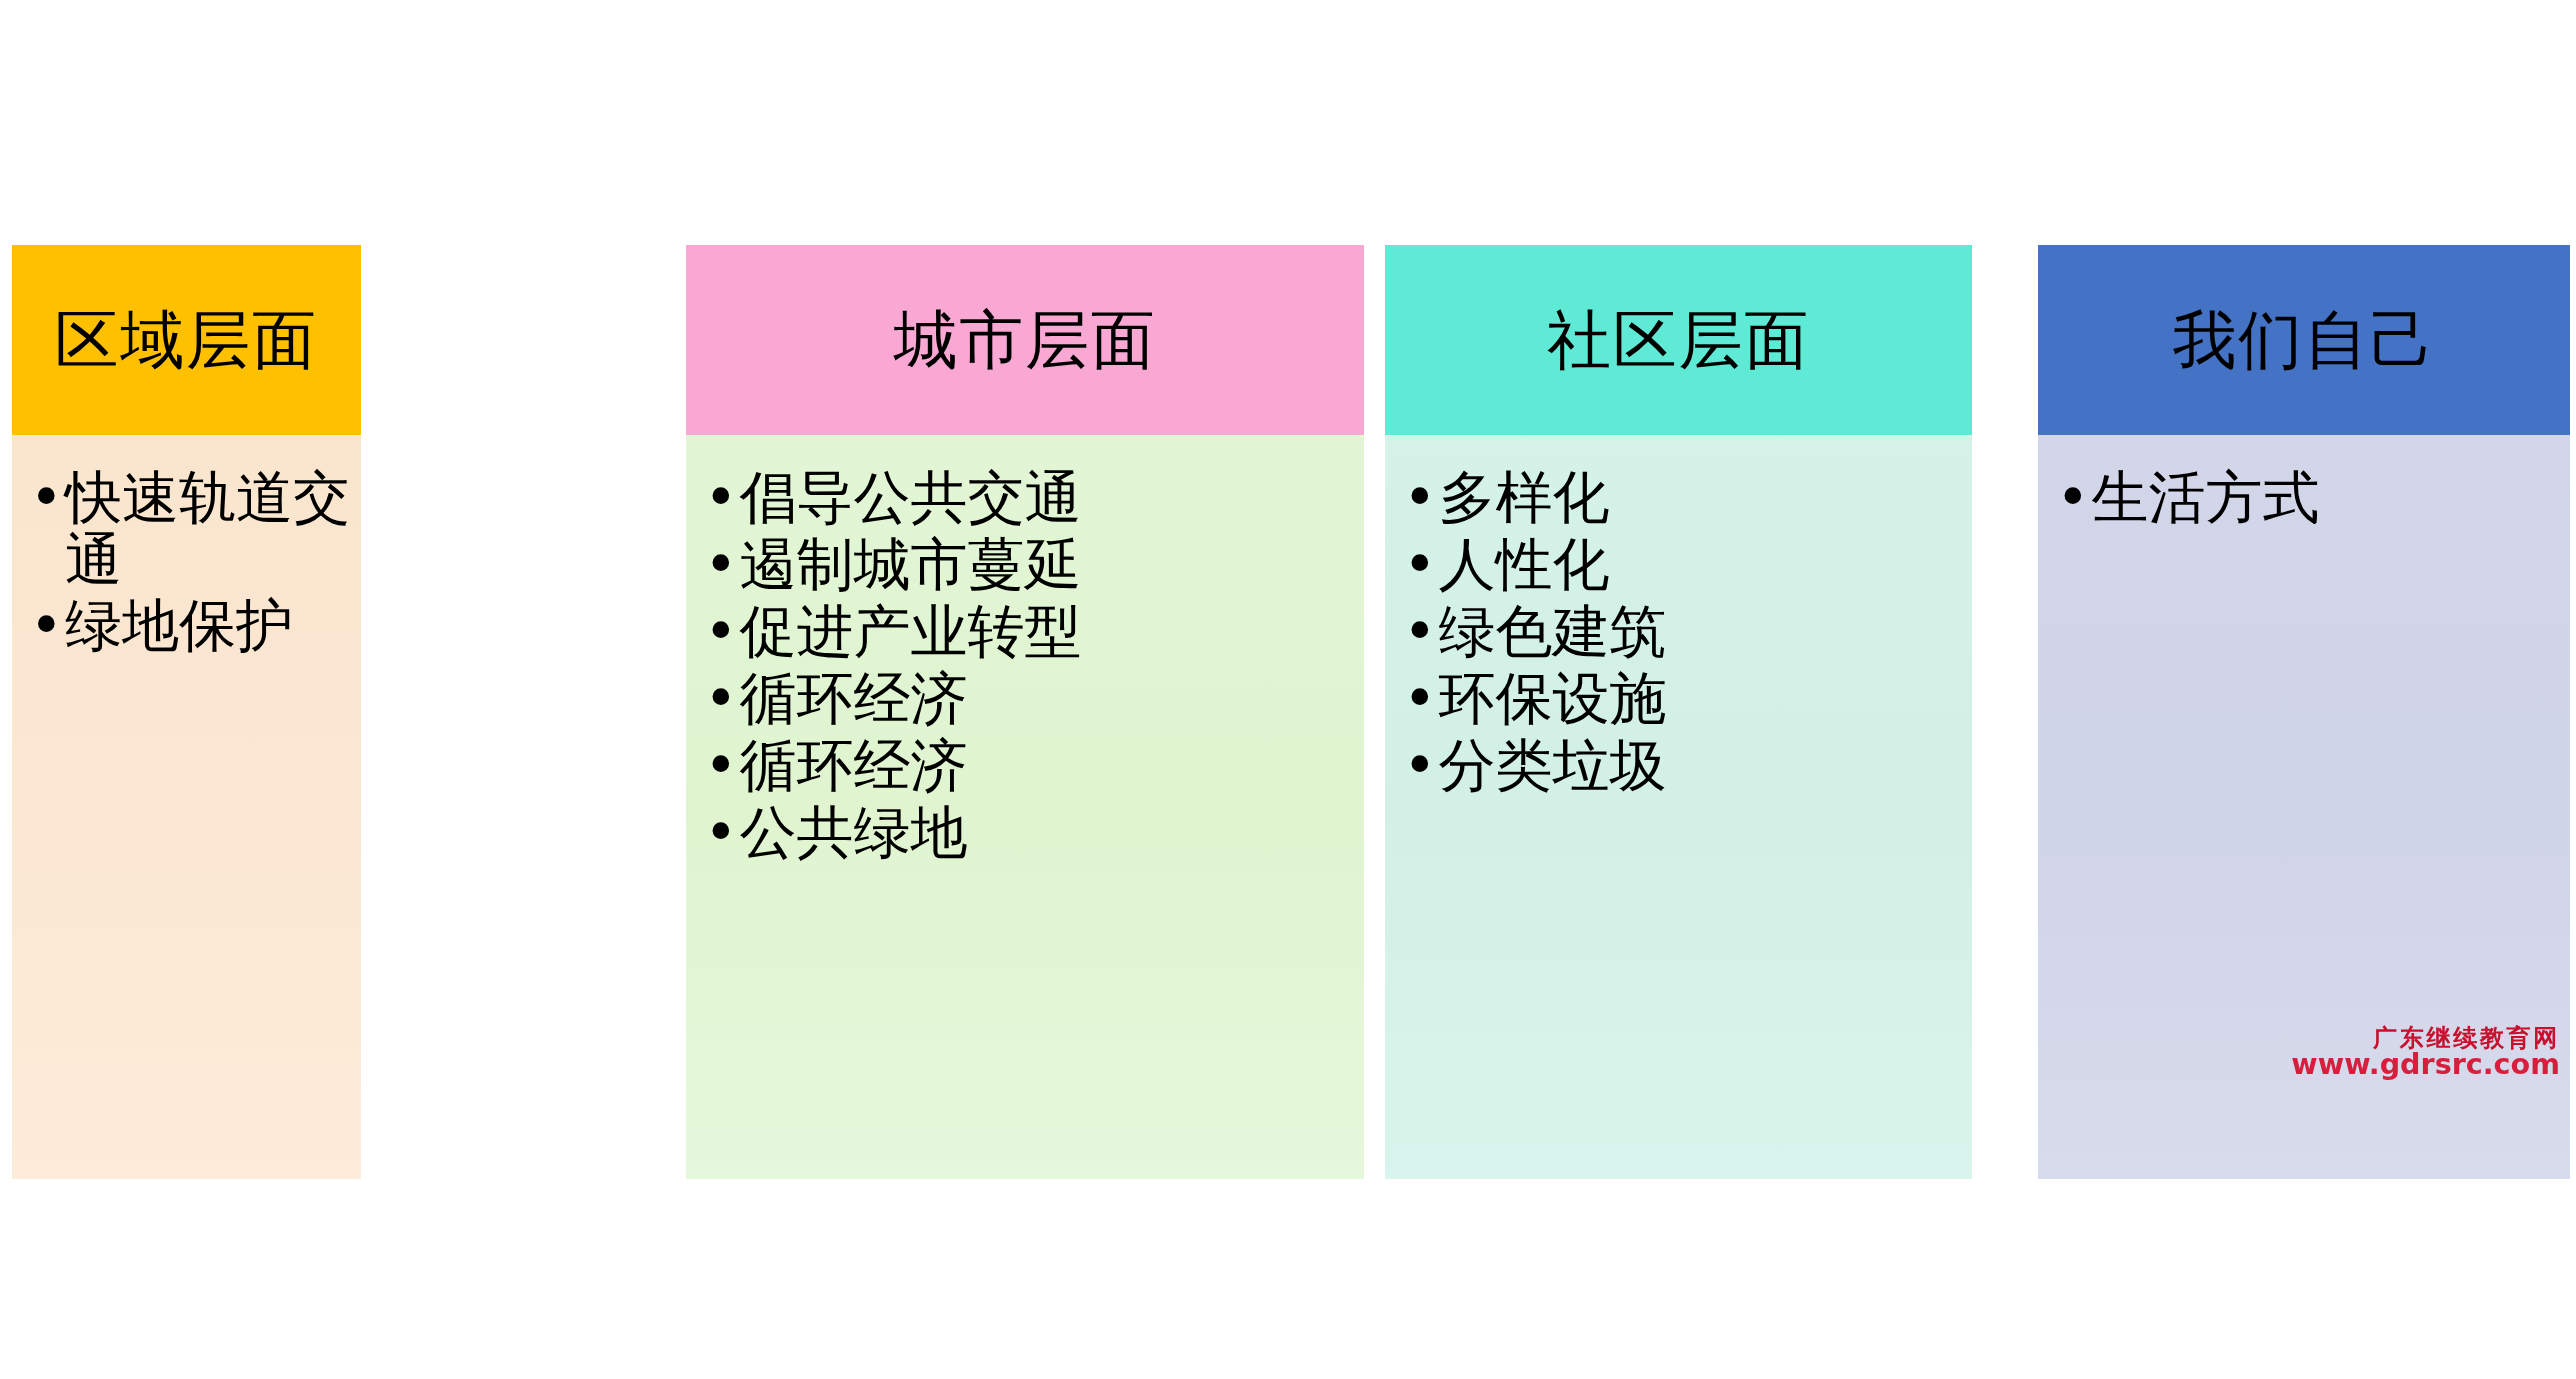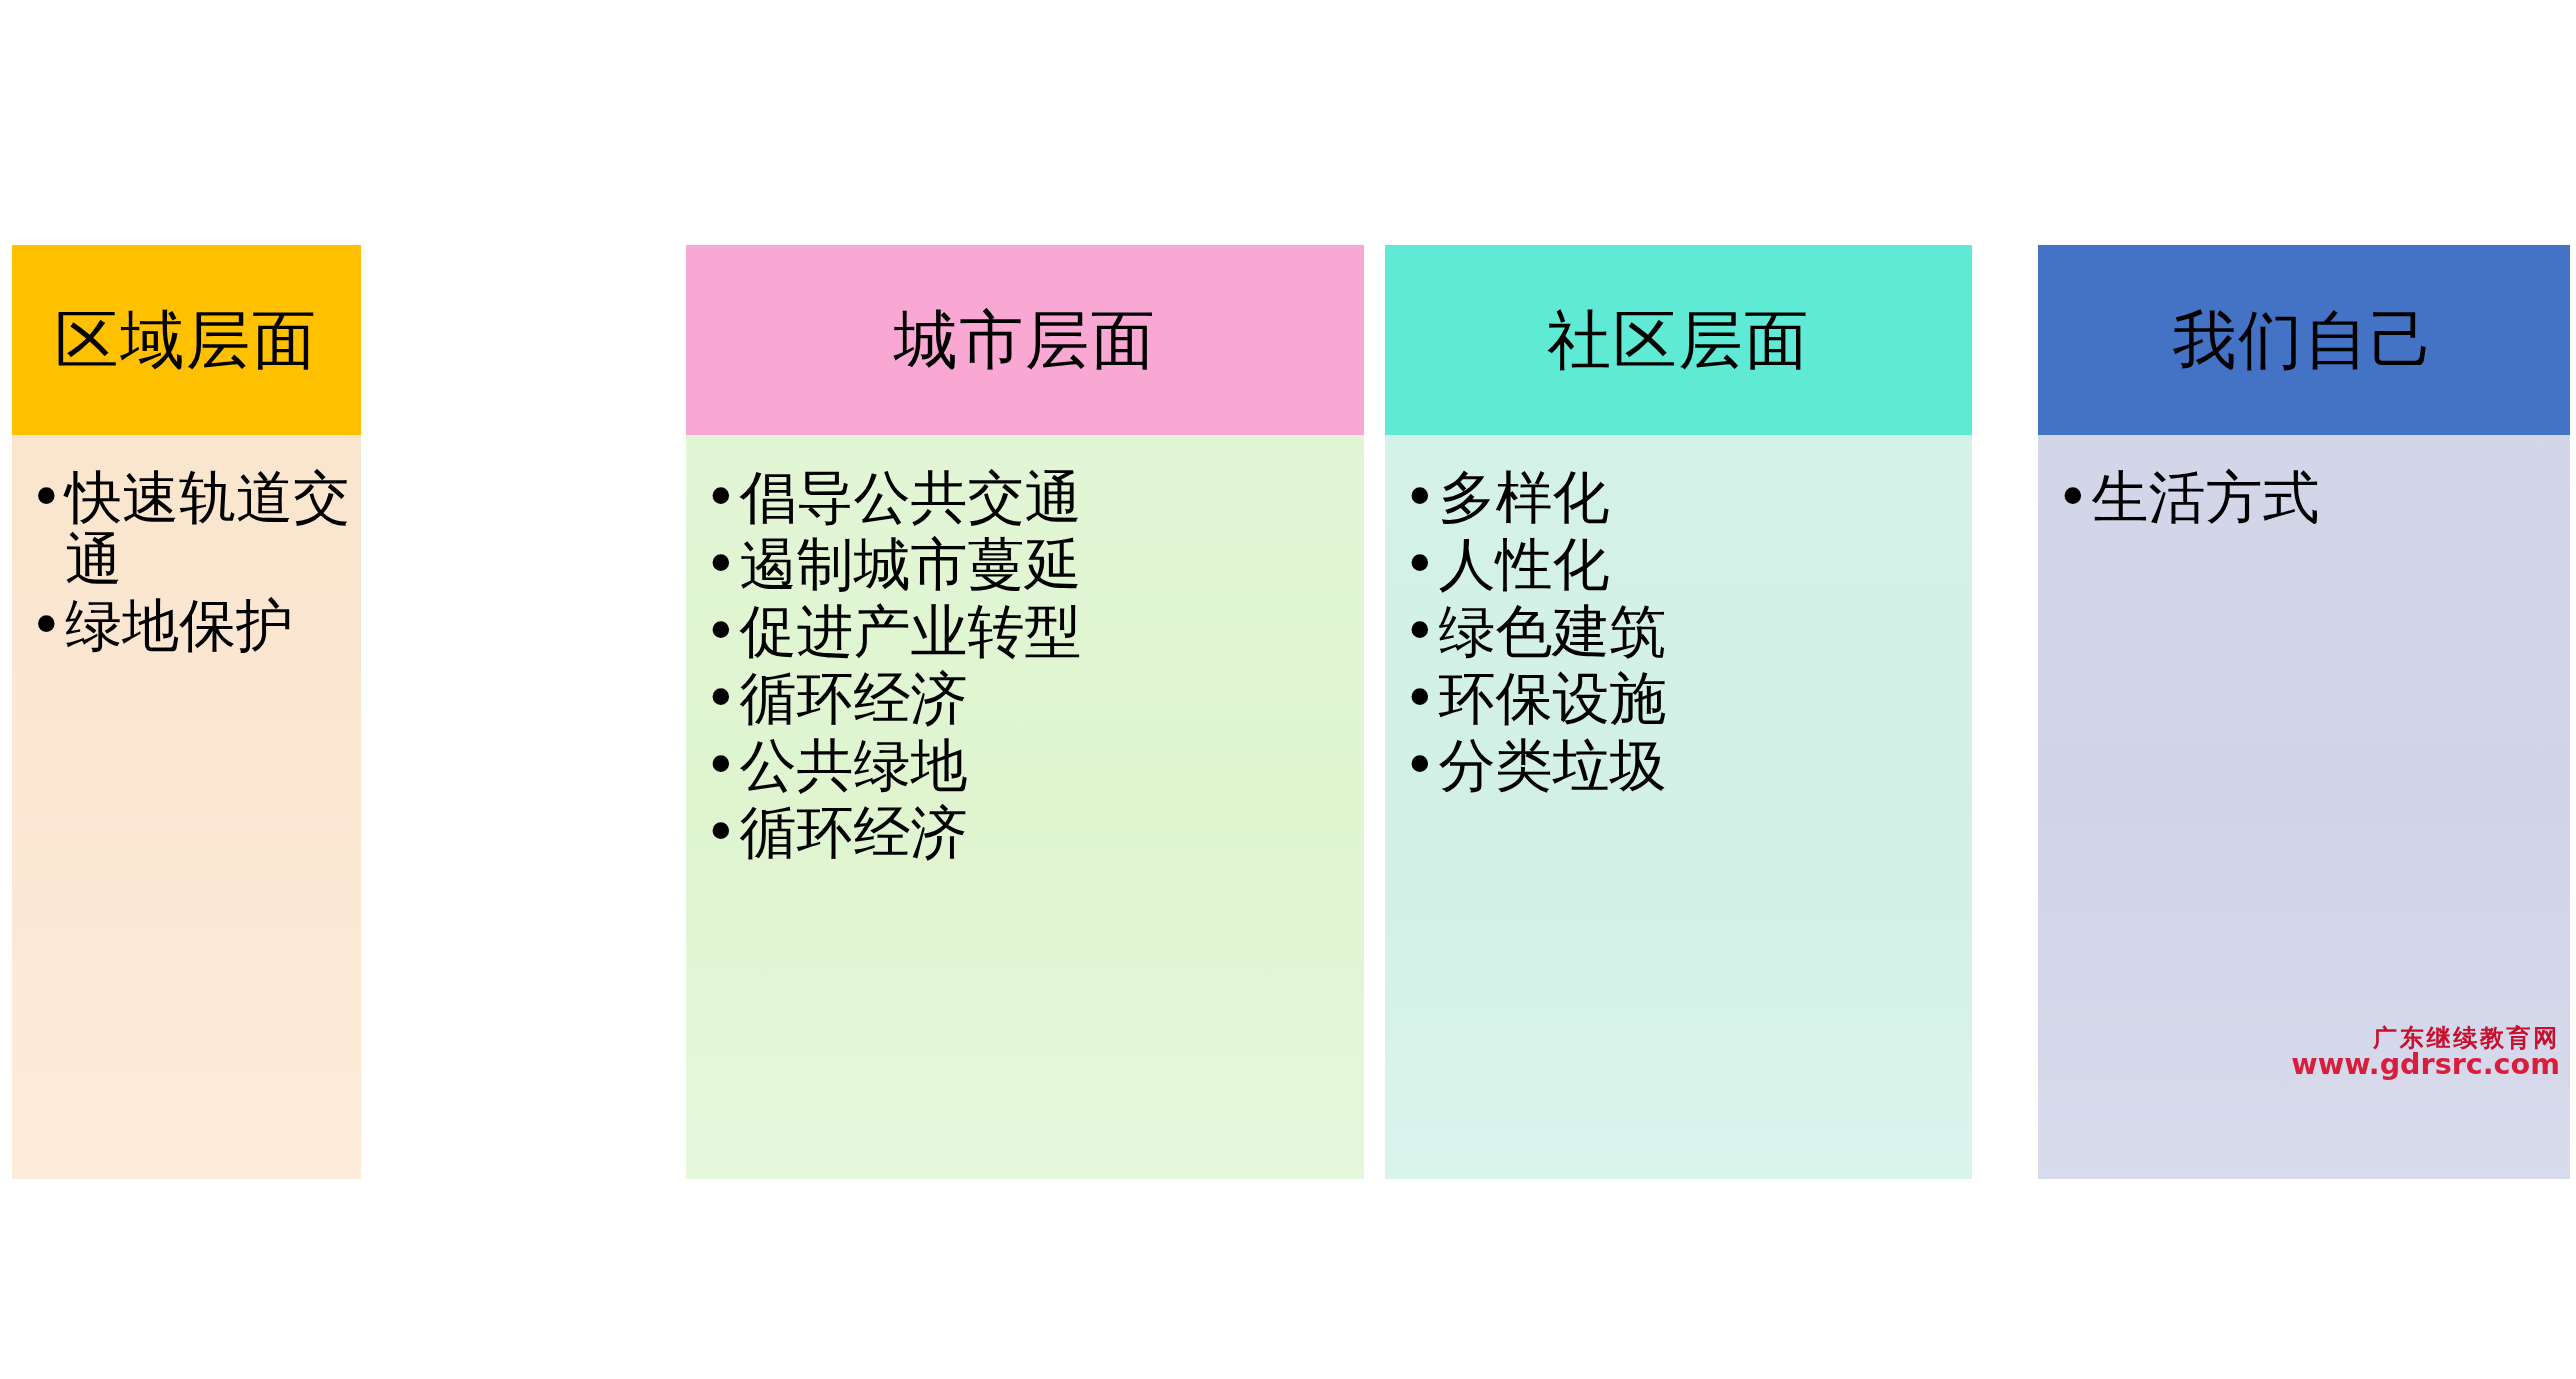--- a/index.html
+++ b/index.html
@@ -162,22 +162,22 @@
   </div>
 
   <div class="card" id="card-city">
     <div class="card-header">城市层面</div>
     <div class="card-body">
       <ul class="bullet-list">
         <li class="bullet-item">倡导公共交通</li>
         <li class="bullet-item">遏制城市蔓延</li>
         <li class="bullet-item">促进产业转型</li>
         <li class="bullet-item">循环经济</li>
+        <li class="bullet-item">循环经济</li>
         <li class="bullet-item">公共绿地</li>
-        <li class="bullet-item">循环经济</li>
       </ul>
     </div>
   </div>
 
   <div class="card" id="card-community">
     <div class="card-header">社区层面</div>
     <div class="card-body">
       <ul class="bullet-list">
         <li class="bullet-item">多样化</li>
         <li class="bullet-item">人性化</li>

